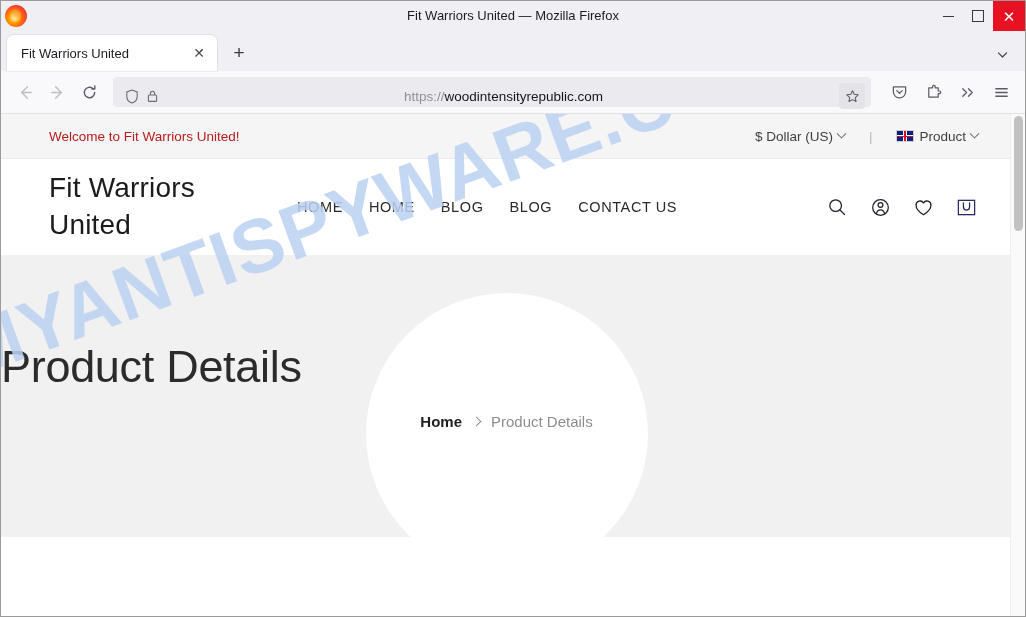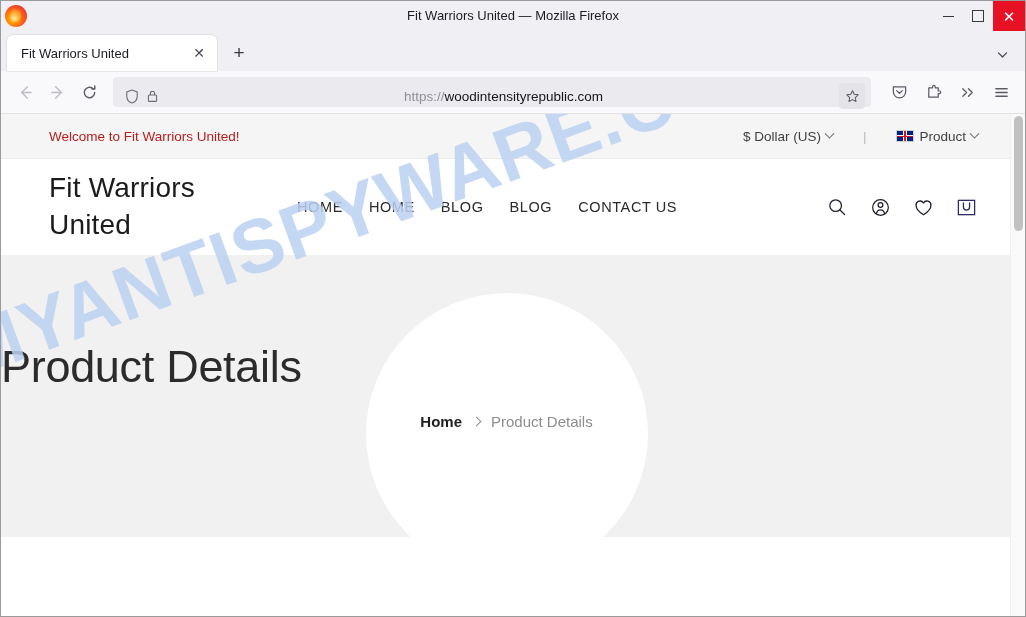--- a/index.html
+++ b/index.html
@@ -179,21 +179,21 @@
     display: flex; align-items: center;
     padding: 0 34px 0 48px;
     font-size: 13.5px;
     color: #3a3a3a;
     border-bottom: 1px solid #ececec;
   }
   .announce-left { color: #b91c1c; font-size: 13.5px; }
   .announce-right {
     margin-left: auto;
     display: flex; align-items: center;
-    gap: 30px;
+    gap: 24px;
     color: #3f3f3f; font-size: 13.5px;
   }
   .sel { display: flex; align-items: center; gap: 5px; }
   .chev-sm {
     display: inline-block;
     width: 7px; height: 7px;
     border-right: 1.3px solid #6a6a6a;
     border-bottom: 1.3px solid #6a6a6a;
     transform: rotate(45deg) translate(-2px,-2px);
   }

